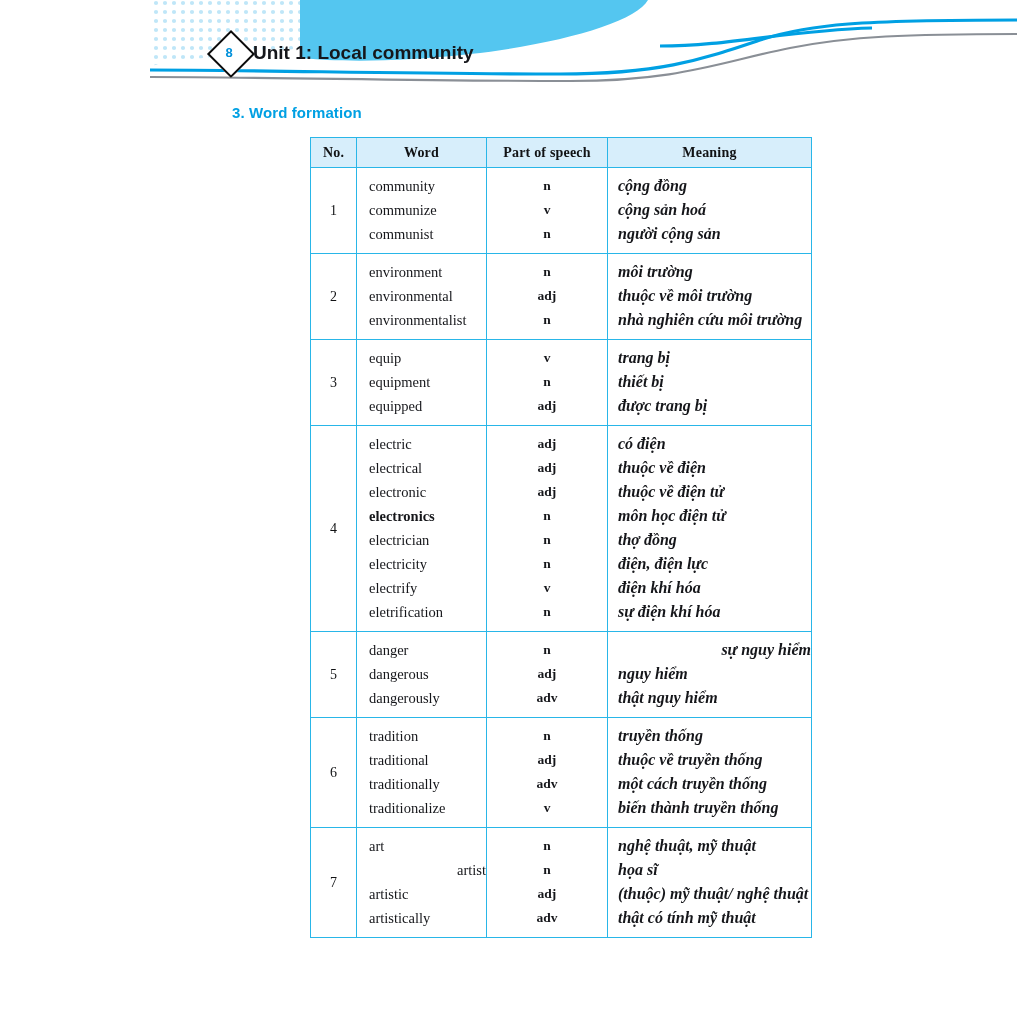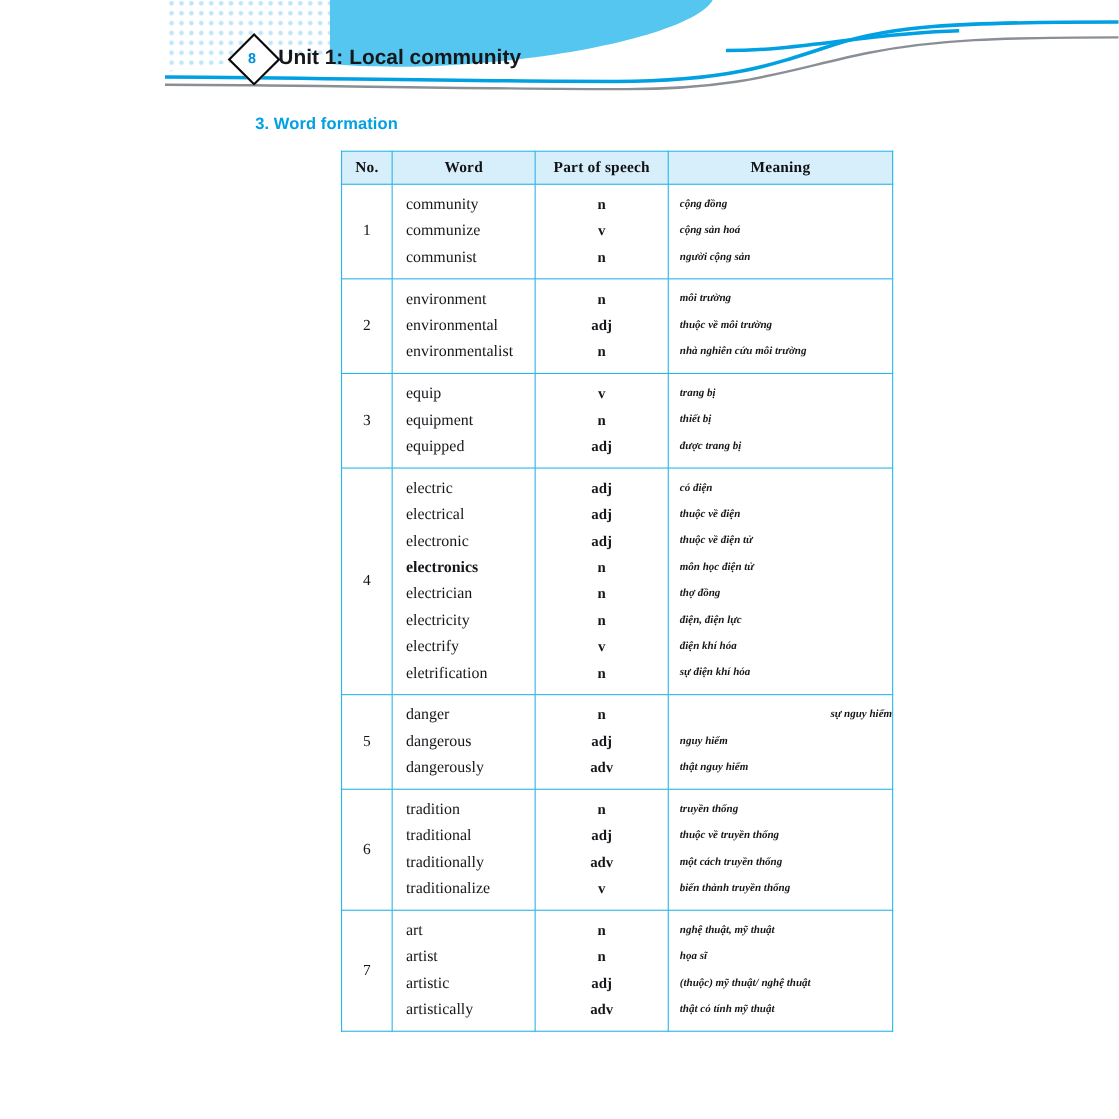--- a/index.html
+++ b/index.html
@@ -129,21 +129,21 @@
   .cell-pos {
     text-align: center;
     font-family: "Liberation Serif", serif;
     font-size: 13.5px;
     font-weight: bold;
     color: #15161a;
   }
   .cell-mean {
     padding-left: 10px;
     font-family: "Liberation Serif", serif;
-    font-size: 10px;
+    font-size: 16px;
     font-style: italic;
     font-weight: bold;
     color: #15161a;
     white-space: nowrap;
   }
   td.group-cell { padding: 0; }
   td.group-cell .grp-inner > .row-line:last-child { margin-bottom: 0; }
 </style>
 </head>
 <body>
@@ -365,21 +365,21 @@
               <div class="row-line cell-mean" style="display: block; line-height: 24px;">một cách truyền thống</div>
               <div class="row-line cell-mean" style="display: block; line-height: 24px;">biến thành truyền thống</div>
             </div>
           </td>
         </tr>
         <tr>
           <td class="no-cell">7</td>
           <td class="group-cell">
             <div class="grp-inner">
               <div class="row-line cell-word" style="display: block; line-height: 24px;">art</div>
-              <div class="row-line cell-word" style="display: block; line-height: 24px;">artist</div>
+              <div class="row-line cell-word" style="display: block; line-height: 24px; text-align: right;">artist</div>
               <div class="row-line cell-word" style="display: block; line-height: 24px;">artistic</div>
               <div class="row-line cell-word" style="display: block; line-height: 24px;">artistically</div>
             </div>
           </td>
           <td class="group-cell">
             <div class="grp-inner">
               <div class="row-line cell-pos" style="display: block; line-height: 24px;">n</div>
               <div class="row-line cell-pos" style="display: block; line-height: 24px;">n</div>
               <div class="row-line cell-pos" style="display: block; line-height: 24px;">adj</div>
               <div class="row-line cell-pos" style="display: block; line-height: 24px;">adv</div>

